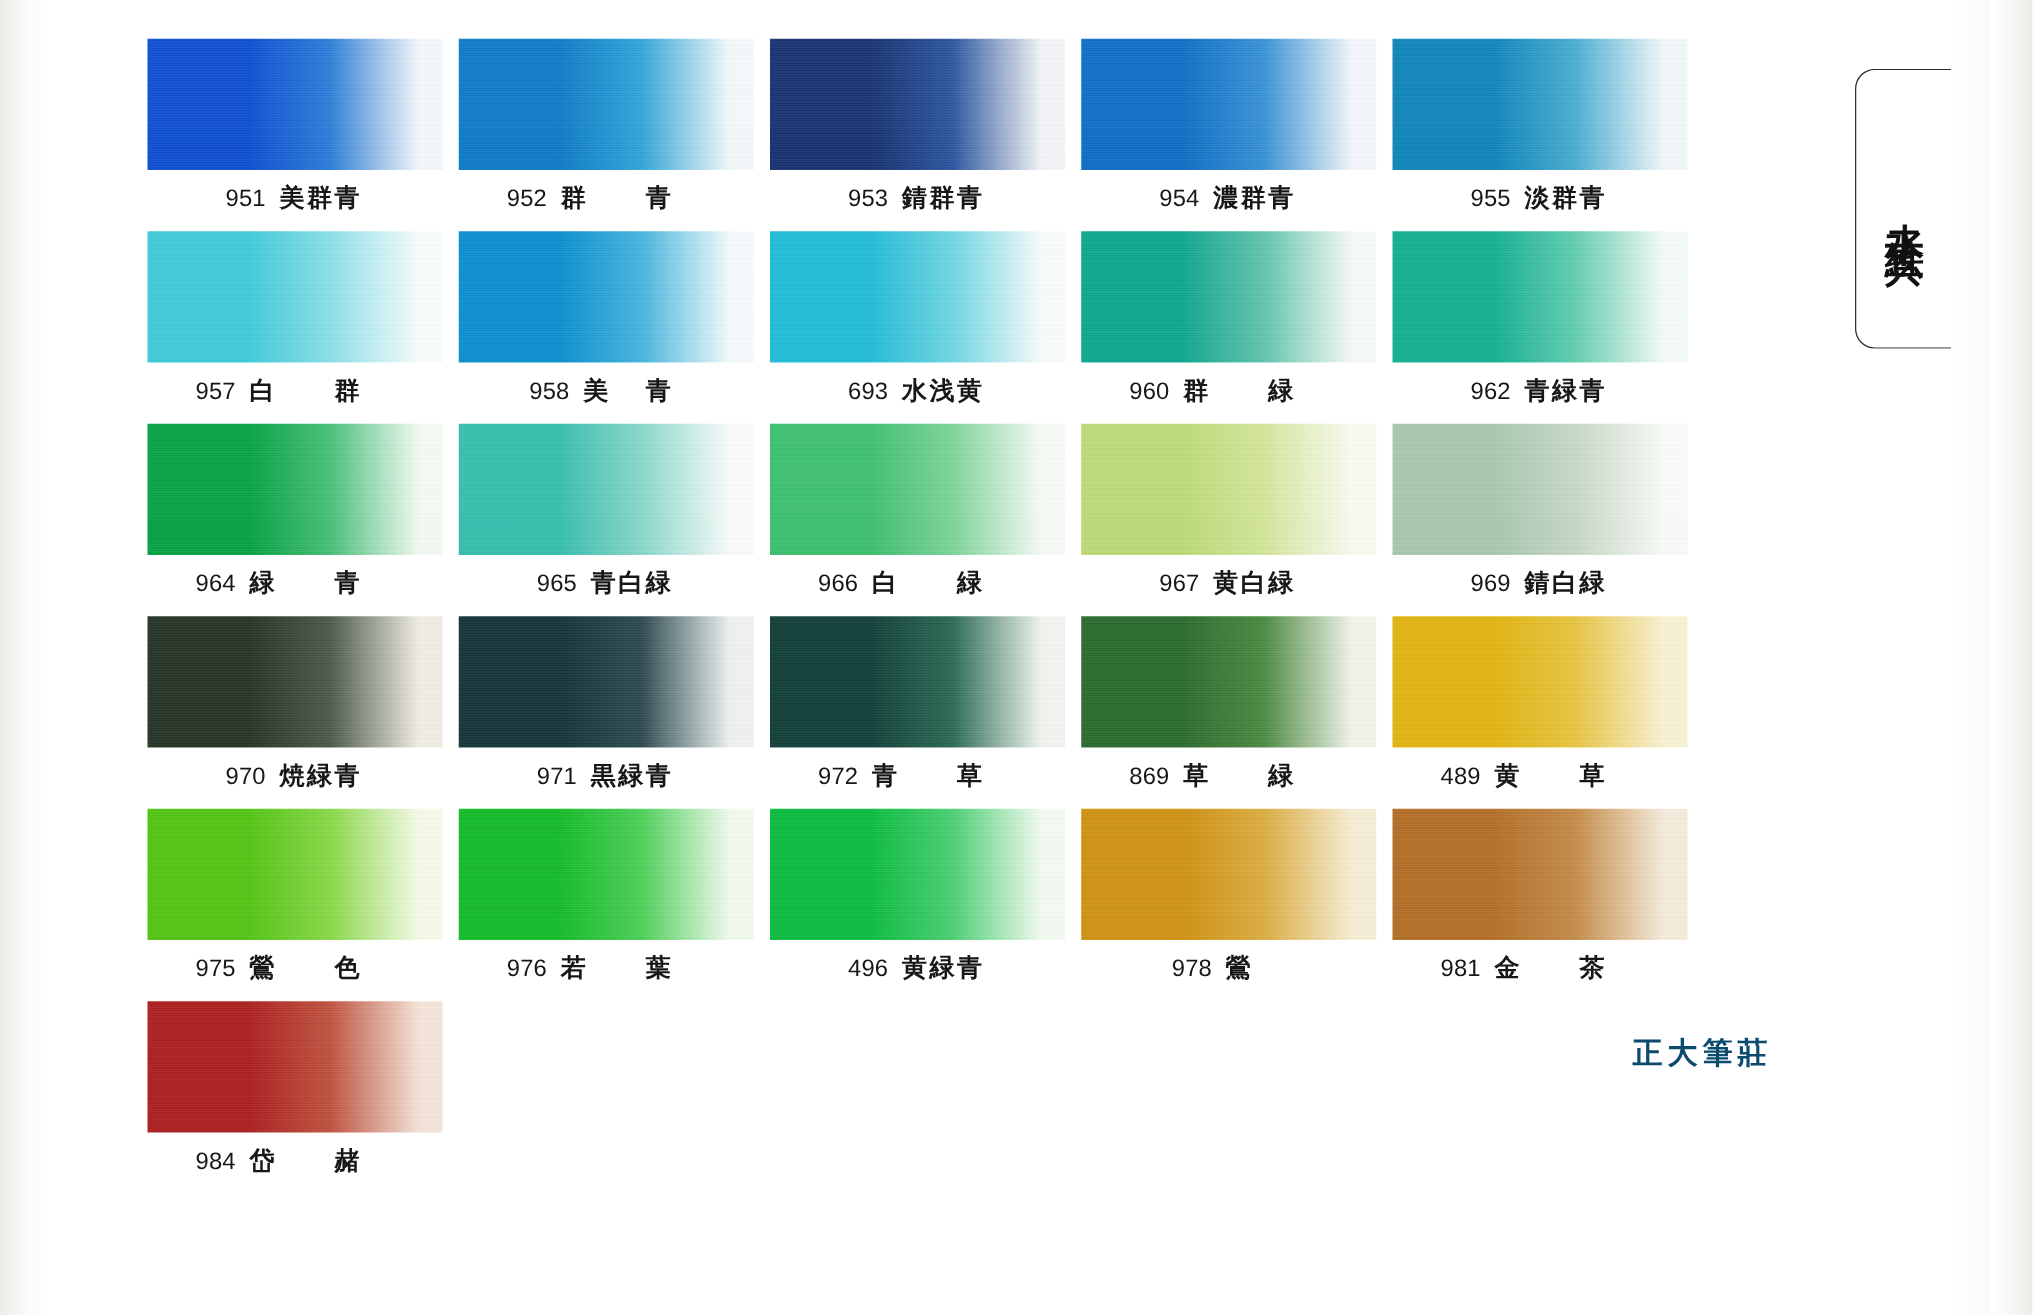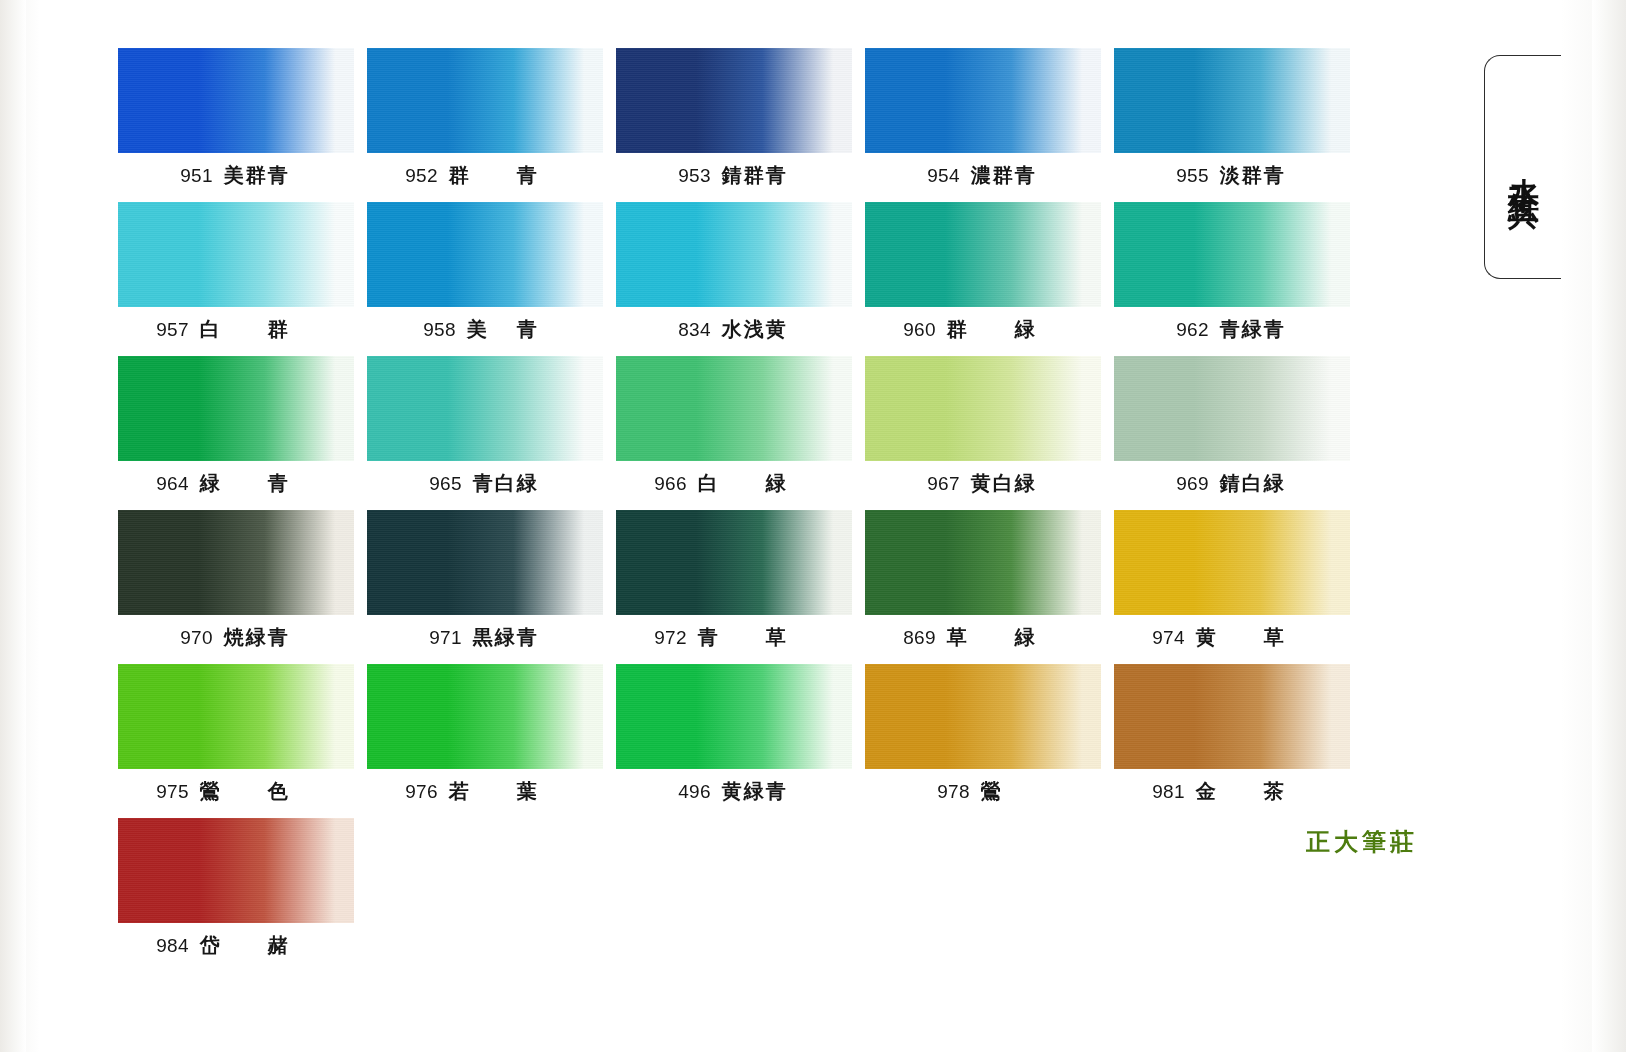--- a/index.html
+++ b/index.html
@@ -36,21 +36,21 @@
     position: absolute;
     right: 0; top: 0;
     width: 34px; height: 1052px;
     background: linear-gradient(270deg,#edece9 0%, #f8f8f6 60%, #ffffff 100%);
   }
 
   
   #grid {
     position: absolute;
     left: 118px;
-    top: 48px;
+    top: 31px;
     width: 1302px;
     display: grid;
     grid-template-columns: repeat(5, 236px);
     column-gap: 30px;
     row-gap: 24px;
     gap: 13px;
   }
   .cell {
     width: 236px;
   }
@@ -119,21 +119,21 @@
     font-family: "Liberation Serif", "DejaVu Serif", serif;
   }
 
   
   #watermark {
     position: absolute;
     left: 1306px;
     top: 826px;
     font-size: 24px;
     letter-spacing: 4px;
-    color: #4d7c0f;
+    color: #0c4a6e;
     font-weight: 600;
     font-family: "Liberation Serif", "DejaVu Serif", serif;
     user-select: none;
   }
 </style>
 </head>
 <body>
 
 <div id="page"></div>
 <div class="paper-edge-left"></div>
@@ -163,21 +163,21 @@
     <div class="cell">
       <div class="swatch" style="background: linear-gradient(90deg, rgb(63, 202, 217) 0%, rgb(63, 202, 217) 34%, rgb(138, 223, 230) 62%, rgb(248, 252, 252) 92%, rgb(248, 252, 252) 100%);"></div>
       <div class="caption"><span class="cap-code">957</span><span class="cap-name sp1">白　群</span></div>
     </div>
     <div class="cell">
       <div class="swatch" style="background: linear-gradient(90deg, rgb(13, 143, 205) 0%, rgb(13, 143, 205) 34%, rgb(69, 181, 221) 62%, rgb(244, 250, 252) 92%, rgb(244, 250, 252) 100%);"></div>
       <div class="caption"><span class="cap-code">958</span><span class="cap-name sp2">美　青</span></div>
     </div>
     <div class="cell">
       <div class="swatch" style="background: linear-gradient(90deg, rgb(35, 188, 215) 0%, rgb(35, 188, 215) 34%, rgb(111, 214, 226) 62%, rgb(247, 251, 251) 92%, rgb(247, 251, 251) 100%);"></div>
-      <div class="caption"><span class="cap-code">834</span><span class="cap-name sp3">水浅黄</span></div>
+      <div class="caption"><span class="cap-code">693</span><span class="cap-name sp3">水浅黄</span></div>
     </div>
     <div class="cell">
       <div class="swatch" style="background: linear-gradient(90deg, rgb(15, 166, 142) 0%, rgb(15, 166, 142) 34%, rgb(98, 196, 173) 62%, rgb(246, 250, 246) 92%, rgb(246, 250, 246) 100%);"></div>
       <div class="caption"><span class="cap-code">960</span><span class="cap-name sp1">群　緑</span></div>
     </div>
     <div class="cell">
       <div class="swatch" style="background: linear-gradient(90deg, rgb(20, 176, 146) 0%, rgb(20, 176, 146) 34%, rgb(98, 205, 176) 62%, rgb(245, 251, 247) 92%, rgb(245, 251, 247) 100%);"></div>
       <div class="caption"><span class="cap-code">962</span><span class="cap-name sp3">青緑青</span></div>
     </div>
     <div class="cell">
@@ -211,21 +211,21 @@
     <div class="cell">
       <div class="swatch" style="background: linear-gradient(90deg, rgb(19, 64, 58) 0%, rgb(19, 64, 58) 34%, rgb(43, 107, 84) 62%, rgb(241, 244, 238) 92%, rgb(241, 244, 238) 100%);"></div>
       <div class="caption"><span class="cap-code">972</span><span class="cap-name sp1">青　草</span></div>
     </div>
     <div class="cell">
       <div class="swatch" style="background: linear-gradient(90deg, rgb(43, 107, 46) 0%, rgb(43, 107, 46) 34%, rgb(75, 139, 65) 62%, rgb(242, 243, 234) 92%, rgb(242, 243, 234) 100%);"></div>
       <div class="caption"><span class="cap-code">869</span><span class="cap-name sp1">草　緑</span></div>
     </div>
     <div class="cell">
       <div class="swatch" style="background: linear-gradient(90deg, rgb(224, 180, 17) 0%, rgb(224, 180, 17) 34%, rgb(230, 196, 66) 62%, rgb(248, 241, 210) 92%, rgb(248, 241, 210) 100%);"></div>
-      <div class="caption"><span class="cap-code">974</span><span class="cap-name sp1">黄　草</span></div>
+      <div class="caption"><span class="cap-code">489</span><span class="cap-name sp1">黄　草</span></div>
     </div>
     <div class="cell">
       <div class="swatch" style="background: linear-gradient(90deg, rgb(85, 197, 22) 0%, rgb(85, 197, 22) 34%, rgb(138, 217, 74) 62%, rgb(246, 251, 233) 92%, rgb(246, 251, 233) 100%);"></div>
       <div class="caption"><span class="cap-code">975</span><span class="cap-name sp1">鶯　色</span></div>
     </div>
     <div class="cell">
       <div class="swatch" style="background: linear-gradient(90deg, rgb(23, 189, 43) 0%, rgb(23, 189, 43) 34%, rgb(78, 208, 90) 62%, rgb(243, 251, 239) 92%, rgb(243, 251, 239) 100%);"></div>
       <div class="caption"><span class="cap-code">976</span><span class="cap-name sp1">若　葉</span></div>
     </div>
     <div class="cell">

